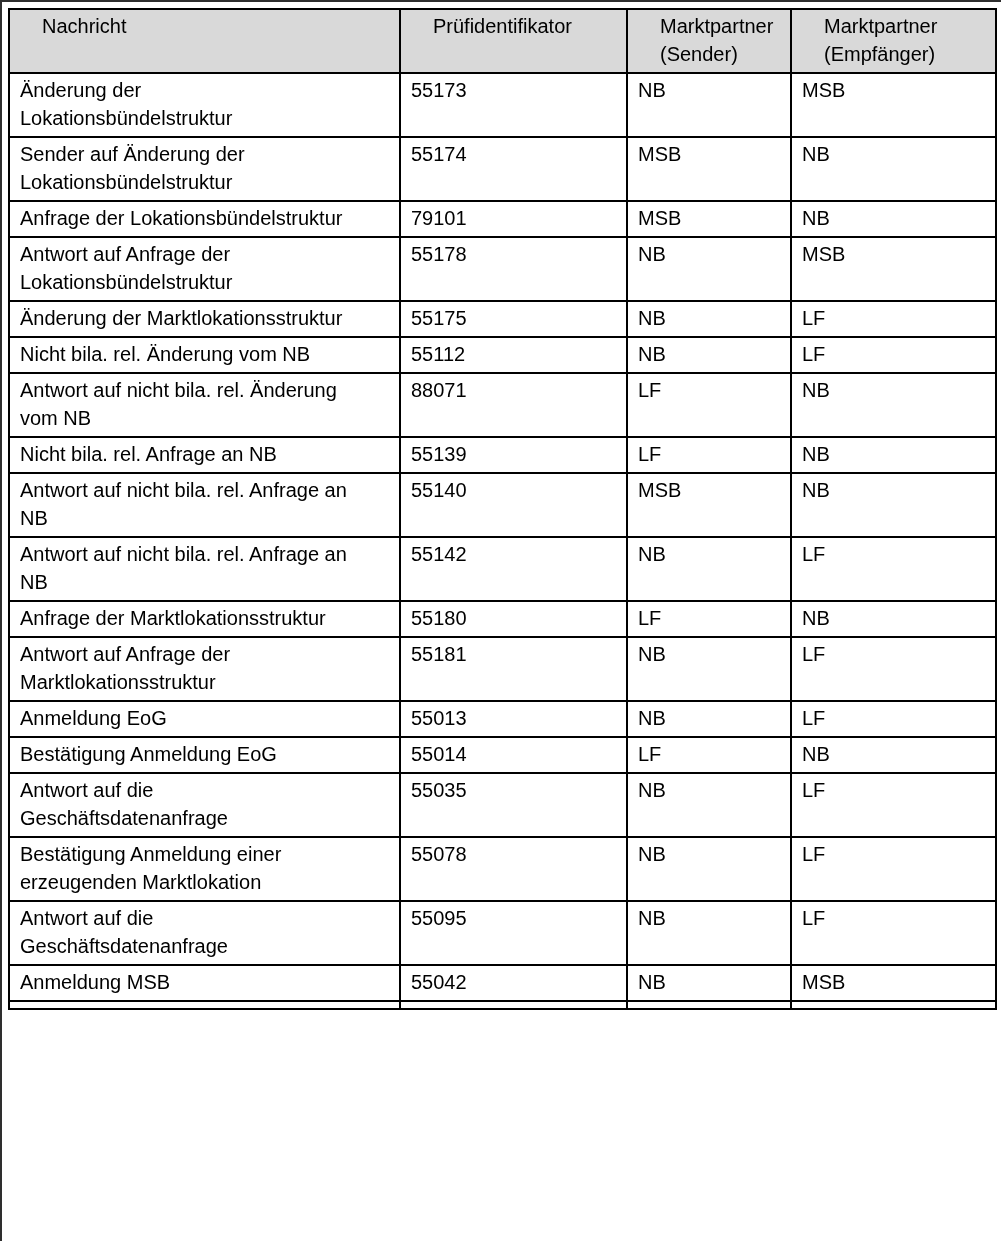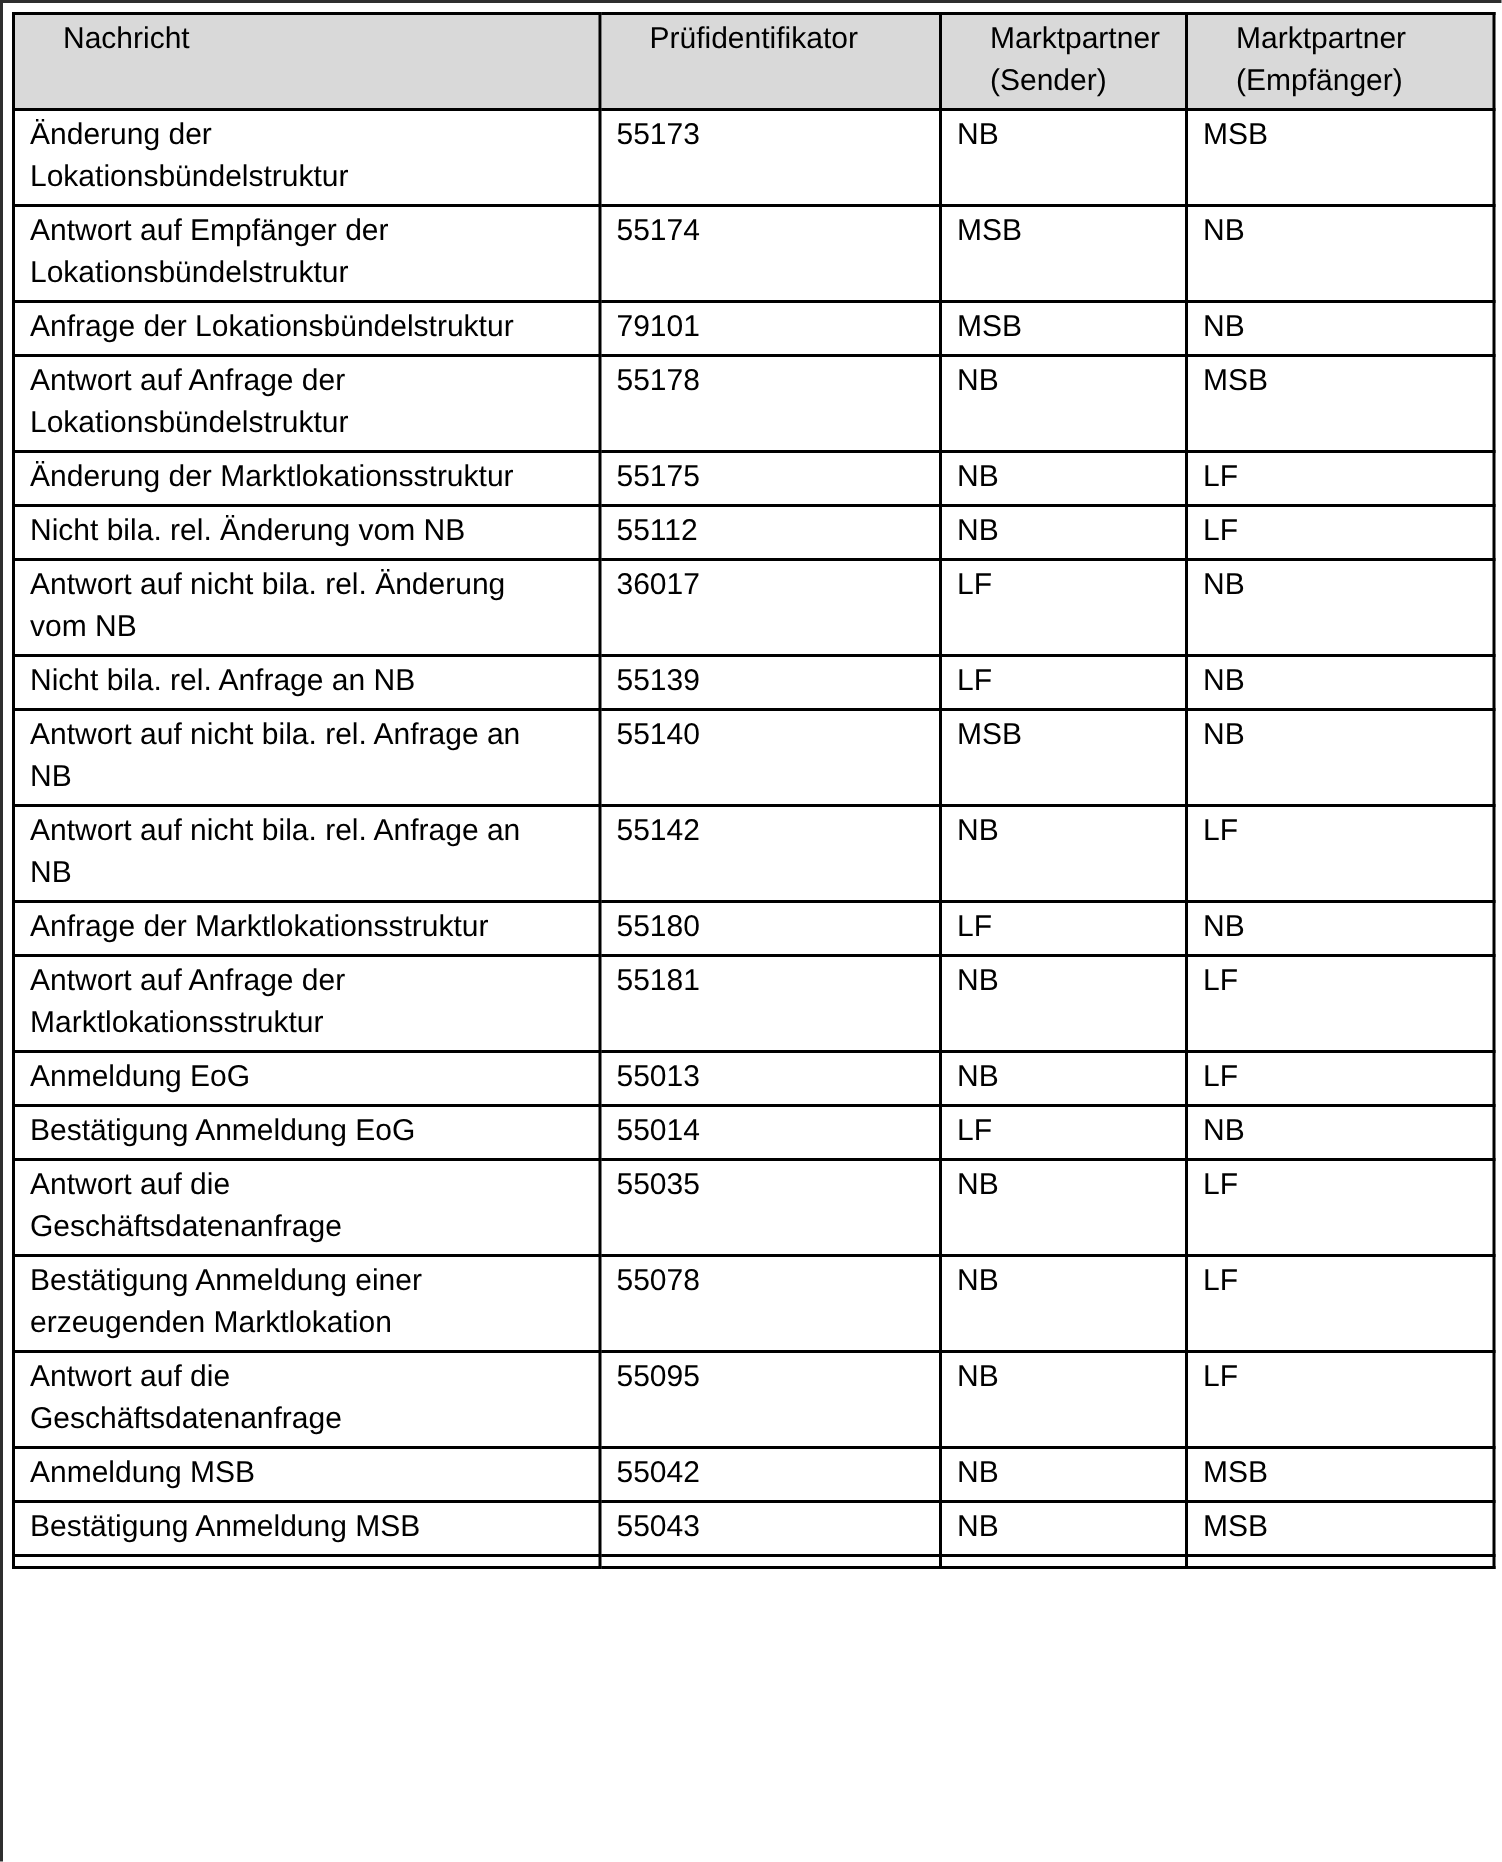--- a/index.html
+++ b/index.html
@@ -59,21 +59,21 @@
     </thead>
     <tbody>
         <tr>
           <td><span>Änderung der
 Lokationsbündelstruktur</span></td>
           <td><span>55173</span></td>
           <td><span>NB</span></td>
           <td><span>MSB</span></td>
         </tr>
         <tr>
-          <td><span>Antwort auf Empfänger der
+          <td><span>Sender auf Änderung der
 Lokationsbündelstruktur</span></td>
           <td><span>55174</span></td>
           <td><span>MSB</span></td>
           <td><span>NB</span></td>
         </tr>
         <tr>
           <td><span>Anfrage der Lokationsbündelstruktur</span></td>
           <td><span>79101</span></td>
           <td><span>MSB</span></td>
           <td><span>NB</span></td>
@@ -93,21 +93,21 @@
         </tr>
         <tr>
           <td><span>Nicht bila. rel. Änderung vom NB</span></td>
           <td><span>55112</span></td>
           <td><span>NB</span></td>
           <td><span>LF</span></td>
         </tr>
         <tr>
           <td><span>Antwort auf nicht bila. rel. Änderung
 vom NB</span></td>
-          <td><span>36017</span></td>
+          <td><span>88071</span></td>
           <td><span>LF</span></td>
           <td><span>NB</span></td>
         </tr>
         <tr>
           <td><span>Nicht bila. rel. Anfrage an NB</span></td>
           <td><span>55139</span></td>
           <td><span>LF</span></td>
           <td><span>NB</span></td>
         </tr>
         <tr>
@@ -170,26 +170,20 @@
           <td><span>NB</span></td>
           <td><span>LF</span></td>
         </tr>
         <tr>
           <td><span>Anmeldung MSB</span></td>
           <td><span>55042</span></td>
           <td><span>NB</span></td>
           <td><span>MSB</span></td>
         </tr>
         <tr>
-          <td><span>Bestätigung Anmeldung MSB</span></td>
-          <td><span>55043</span></td>
-          <td><span>NB</span></td>
-          <td><span>MSB</span></td>
-        </tr>
-        <tr>
           <td></td>
           <td></td>
           <td></td>
           <td></td>
         </tr>
       </tbody>
   </table>
 </div>
 
 </body></html>

